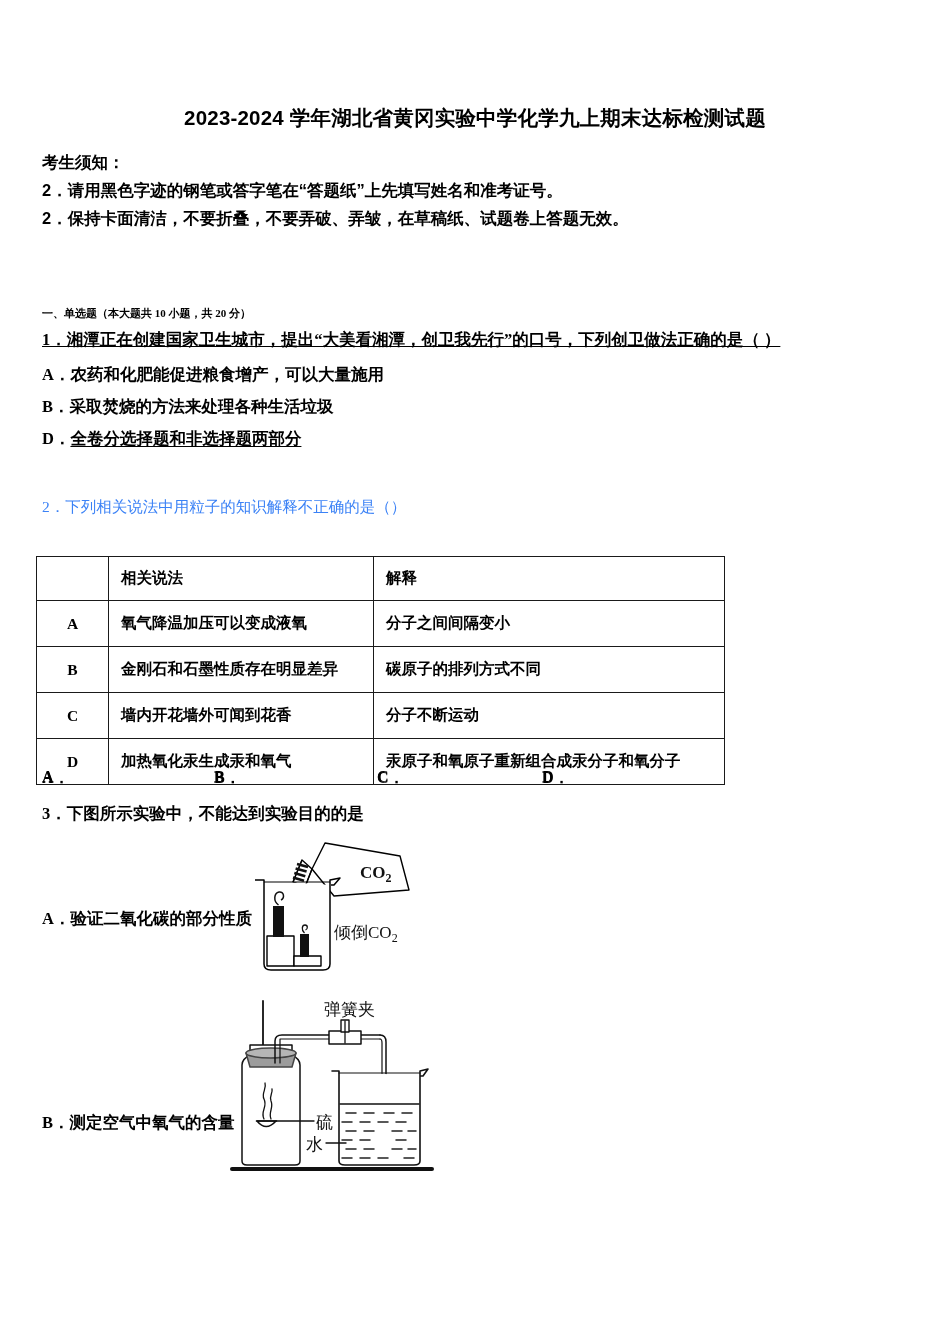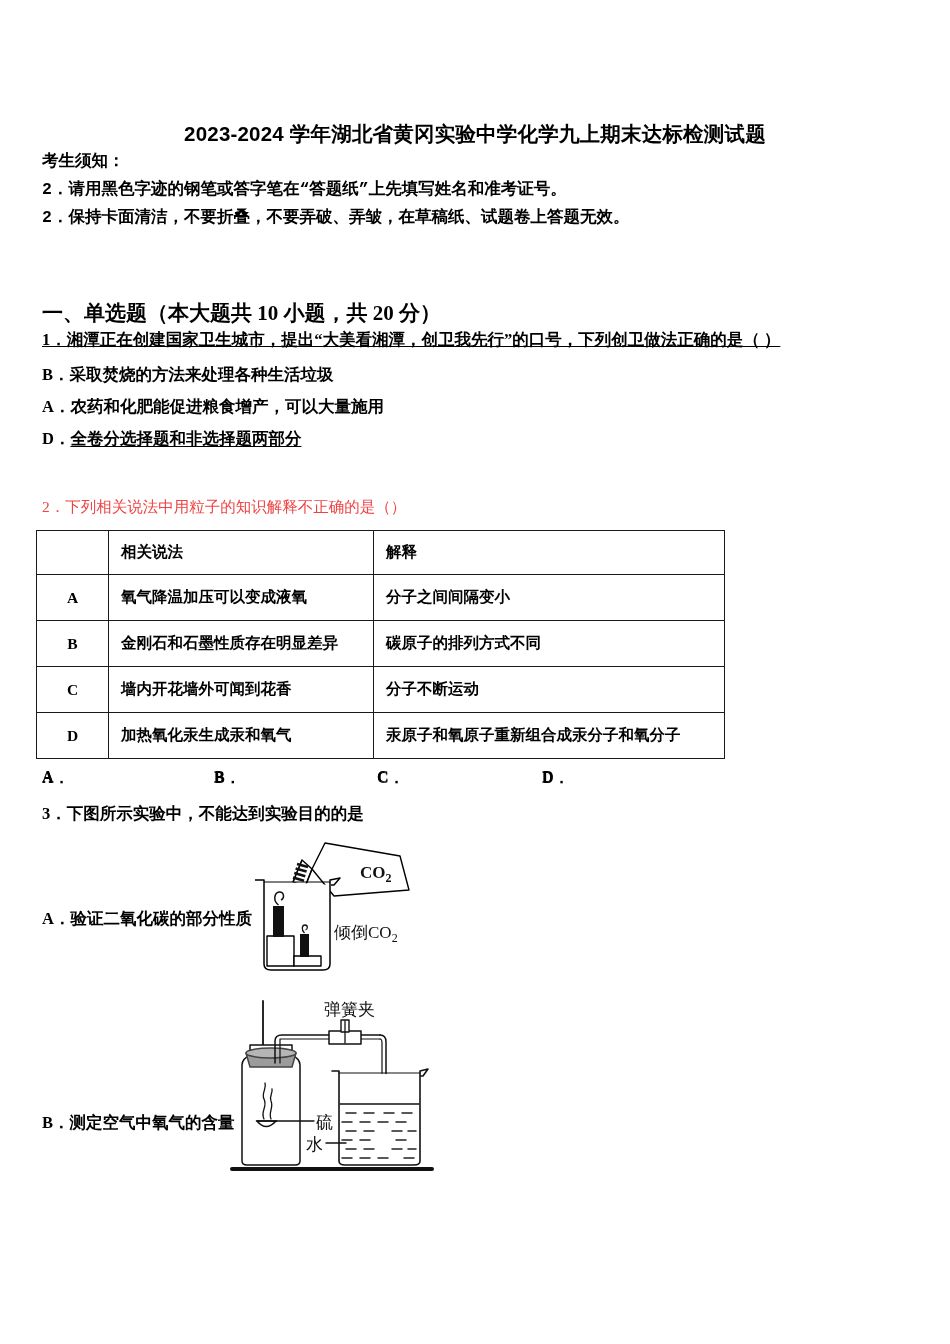--- a/index.html
+++ b/index.html
@@ -25,42 +25,41 @@
     position: absolute;
     left: 0; right: 0;
     top: 104px;
     text-align: center;
     font-family: "Liberation Sans", "DejaVu Sans", sans-serif;
     font-weight: bold;
     font-size: 20.5px;
     letter-spacing: 0.2px;
     color: #000;
     white-space: nowrap;
-    margin-top: 16px;
   }
 
   
   .notice {
     position: absolute;
     left: 42px;
     top: 148px;
     width: 876px;
     font-size: 16.5px;
     font-weight: bold;
     line-height: 28px;
-    font-family: Liberation Mono, monospace;
+    font-family: Liberation Sans, sans-serif;
   }
   .notice .n-line { display: block; }
 
   
   .sec-head {
     position: absolute;
     left: 42px;
     top: 300px;
-    font-size: 21px;
+    font-size: 11px;
     font-weight: bold;
     line-height: 26px;
   }
 
   
   .q1-stem {
     position: absolute;
     left: 42px;
     top: 327px;
     width: 880px;
@@ -85,28 +84,28 @@
   }
   .q1-opts .opt .lead { display: inline-block; min-width: 26px; }
   .opt-underline .body { text-decoration: underline; text-underline-offset: 2px; }
 
   
   .q2-stem {
     position: absolute;
     left: 42px;
     top: 497px;
     font-size: 15.5px;
-    color: #ef4444;
+    color: #3b82f6;
     font-weight: normal;
   }
 
   table.q2-table {
     position: absolute;
     left: 36px;
-    top: 530px;
+    top: 556px;
     width: 688px;
     border-collapse: collapse;
     table-layout: fixed;
     font-size: 15.5px;
     font-weight: bold;
   }
   table.q2-table td {
     border: 1.4px solid #1a1a1a;
     padding: 0 12px;
     height: 46px;
@@ -183,22 +182,22 @@
   <div class="notice">
     <span class="n-line">考生须知：</span>
     <span class="n-line">2．请用黑色字迹的钢笔或答字笔在“答题纸”上先填写姓名和准考证号。</span>
     <span class="n-line">2．保持卡面清洁，不要折叠，不要弄破、弄皱，在草稿纸、试题卷上答题无效。</span>
   </div>
 
   <div class="sec-head">一、单选题（本大题共 10 小题，共 20 分）</div>
 
   <div class="q1-stem">1．湘潭正在创建国家卫生城市，提出“大美看湘潭，创卫我先行”的口号，下列创卫做法正确的是（    ）</div>
   <div class="q1-opts">
+    <span class="opt"><span class="lead">A．</span><span class="body">农药和化肥能促进粮食增产，可以大量施用</span></span>
     <span class="opt"><span class="lead">B．</span><span class="body">采取焚烧的方法来处理各种生活垃圾</span></span>
-    <span class="opt"><span class="lead">A．</span><span class="body">农药和化肥能促进粮食增产，可以大量施用</span></span>
     <span class="opt opt-underline"><span class="lead">D．</span><span class="body">全卷分选择题和非选择题两部分</span></span>
   </div>
 
   <div class="q2-stem">2．下列相关说法中用粒子的知识解释不正确的是（）</div>
 
   <table class="q2-table">
     <tbody>
       <tr class="hdr">
         <td class="c-key"></td>
         <td class="c-stmt">相关说法</td>

